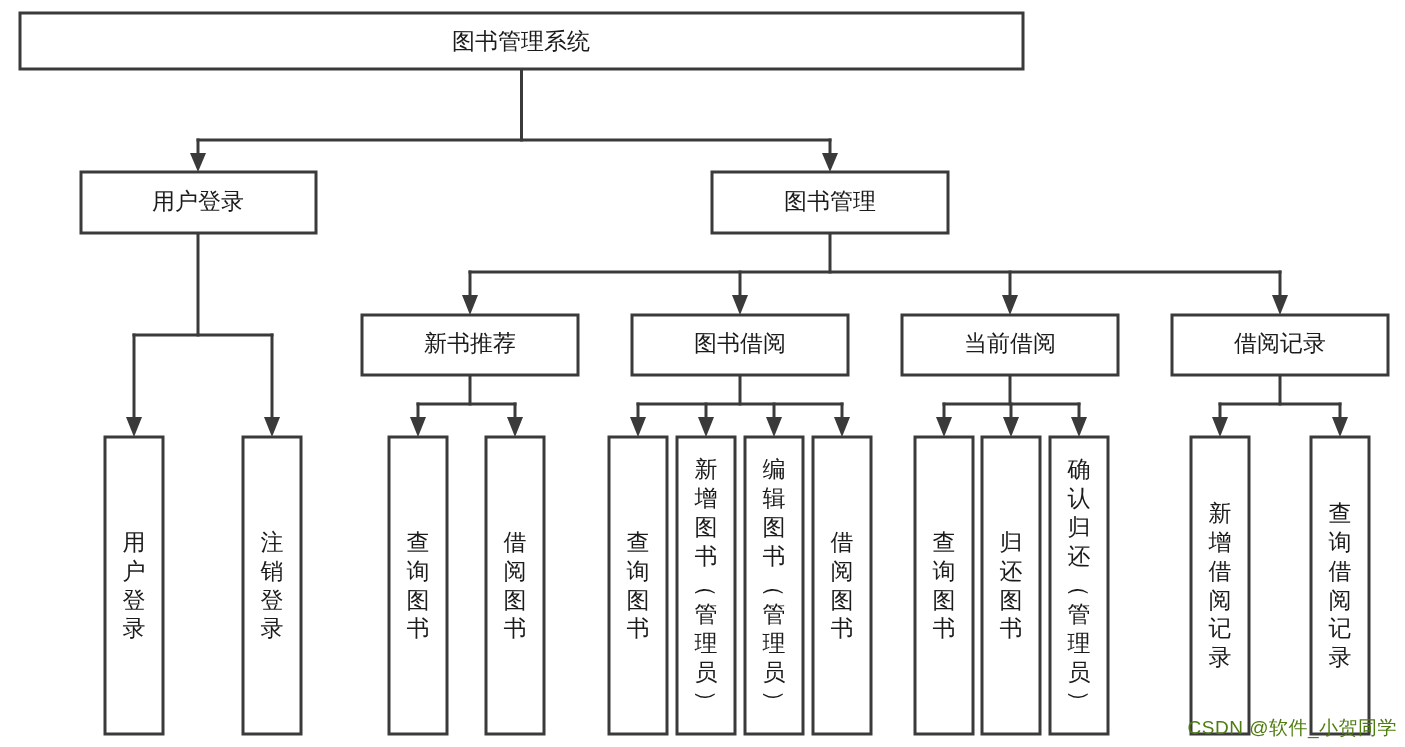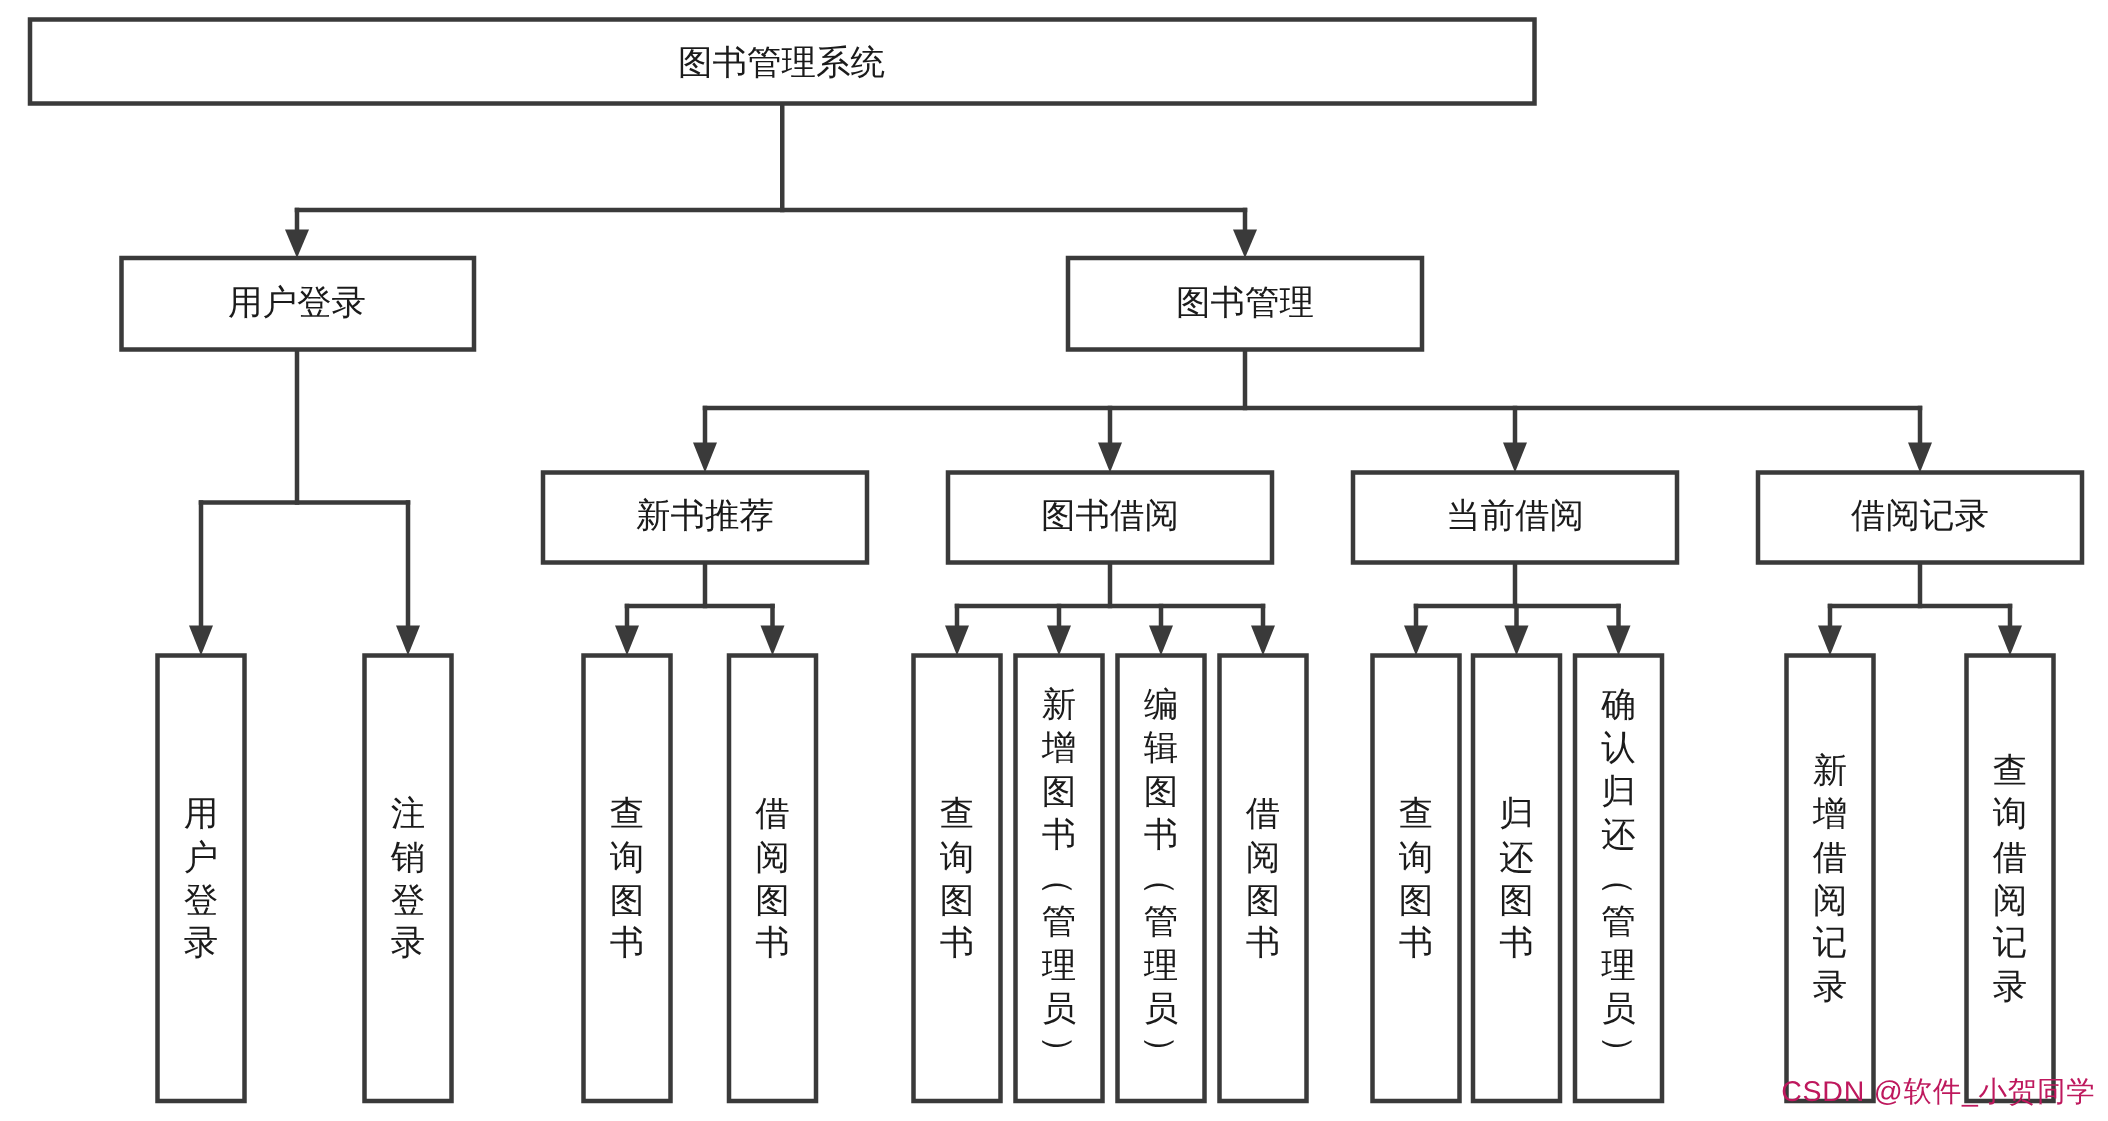--- a/index.html
+++ b/index.html
@@ -66,21 +66,21 @@
   .vlabel span.rot {
     display: block;
     transform: rotate(90deg);
   }
   #watermark {
     position: absolute;
     right: 8px;
     bottom: 6px;
     font-family: "Liberation Sans", "DejaVu Sans", sans-serif;
     font-size: 19px;
-    color: #be185d;
+    color: #4d7c0f;
     letter-spacing: 0.5px;
     white-space: nowrap;
     pointer-events: none;
   }
 </style>
 </head>
 <body>
 
 <div id="stage">
 

